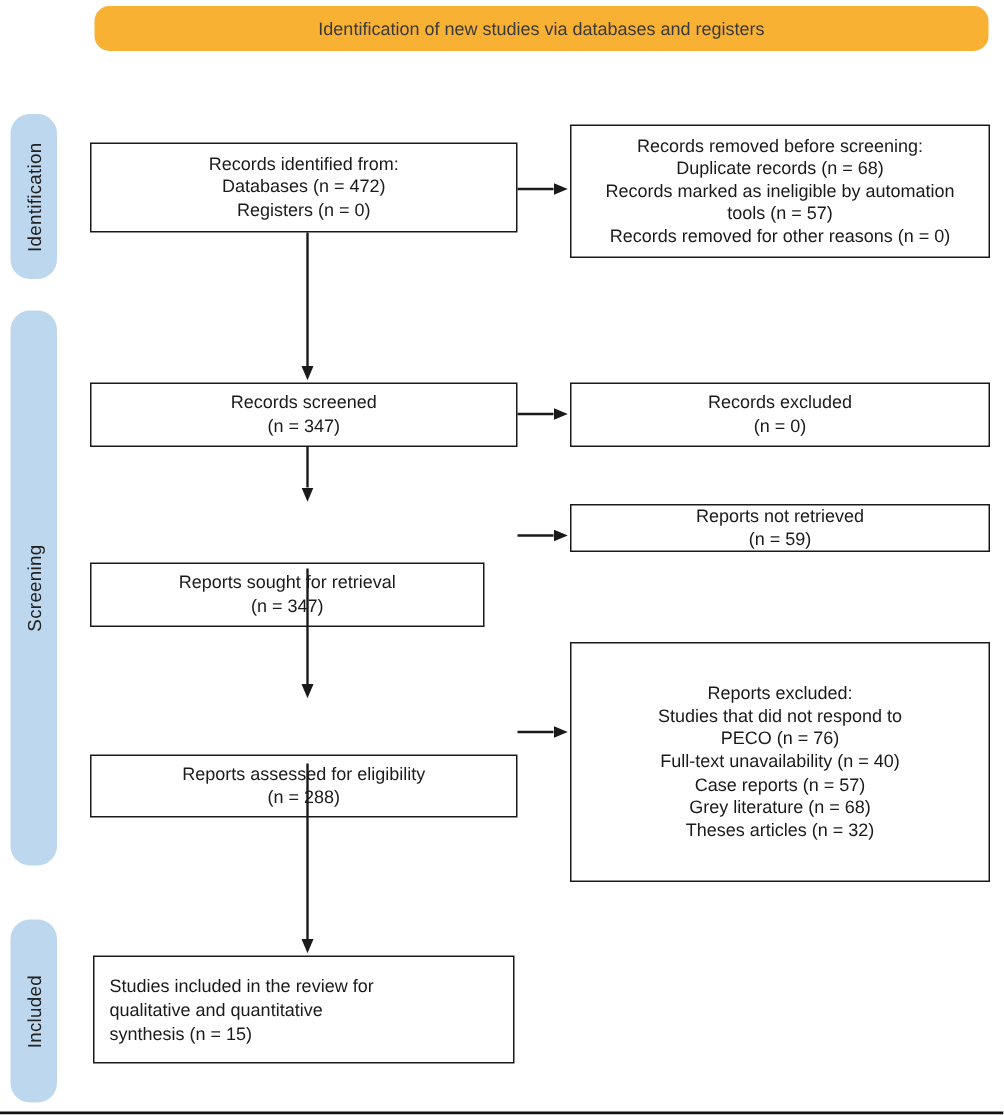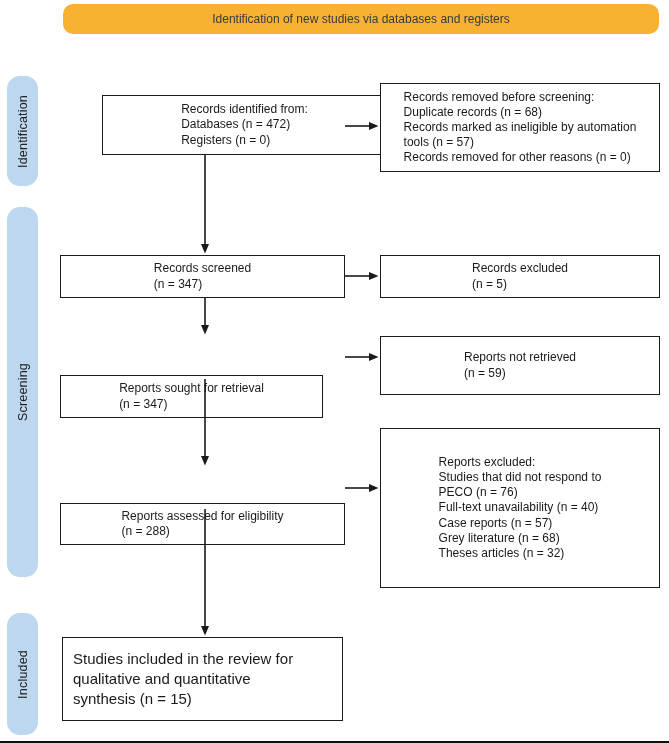--- a/index.html
+++ b/index.html
@@ -38,35 +38,36 @@
   .pill-identification { top: 76px;  height: 110px; }
   .pill-screening      { top: 207px; height: 370px; }
   .pill-included       { top: 613px; height: 122px; }
 
   .fbox {
     position: absolute;
     background: #ffffff;
     border: 1.6px solid #1a1a1a;
     box-sizing: border-box;
     display: flex; align-items: center; justify-content: center;
+    text-align: center;
     font-size: 12px; line-height: 1.26;
     white-space: pre-line;
     padding: 2px 6px;
   }
-  .box-records-identified   { left: 60px;  top: 95px;  width: 285px; height: 60px; margin-left: 42px; }
+  .box-records-identified   { left: 60px;  top: 95px;  width: 285px; height: 60px; }
   .box-records-removed      { left: 380px; top: 83px;  width: 280px; height: 89px; }
   .box-records-screened     { left: 60px;  top: 255px; width: 285px; height: 43px; }
   .box-records-excluded     { left: 380px; top: 255px; width: 280px; height: 43px; }
   .box-reports-sought       { left: 60px;  top: 336px; width: 263px; height: 43px; margin-top: 39px; }
-  .box-reports-not-retrieved{ left: 380px; top: 336px; width: 280px; height: 59px; }
+  .box-reports-not-retrieved{ left: 380px; top: 336px; width: 280px; height: 32px; }
   .box-reports-assessed     { left: 60px;  top: 467px; width: 285px; height: 42px; margin-top: 36px; }
   .box-reports-excluded     { left: 380px; top: 428px; width: 280px; height: 160px; }
   .box-studies-included {
-    left: 62px; top: 637px; width: 281px; height: 84px;
-    font-size: 15px; line-height: 1.35;
+    left: 62px; top: 637px; width: 281px; height: 72px;
+    font-size: 12px; line-height: 1.35;
     text-align: left;
     justify-content: flex-start;
     padding: 4px 10px;
   }
 
   .arrows {
     position: absolute; left: 0; top: 0;
     width: 669px; height: 743px;
     pointer-events: none;
   }
@@ -100,21 +101,21 @@
 Databases (n = 472)
 Registers (n = 0)</div>
   <div class="fbox box-records-removed">Records removed before screening:
 Duplicate records (n = 68)
 Records marked as ineligible by automation
 tools (n = 57)
 Records removed for other reasons (n = 0)</div>
   <div class="fbox box-records-screened">Records screened
 (n = 347)</div>
   <div class="fbox box-records-excluded">Records excluded
-(n = 5)</div>
+(n = 0)</div>
   <div class="fbox box-reports-sought">Reports sought for retrieval
 (n = 347)</div>
   <div class="fbox box-reports-not-retrieved">Reports not retrieved
 (n = 59)</div>
   <div class="fbox box-reports-assessed">Reports assessed for eligibility
 (n = 288)</div>
   <div class="fbox box-reports-excluded">Reports excluded:
 Studies that did not respond to
 PECO (n = 76)
 Full-text unavailability (n = 40)

